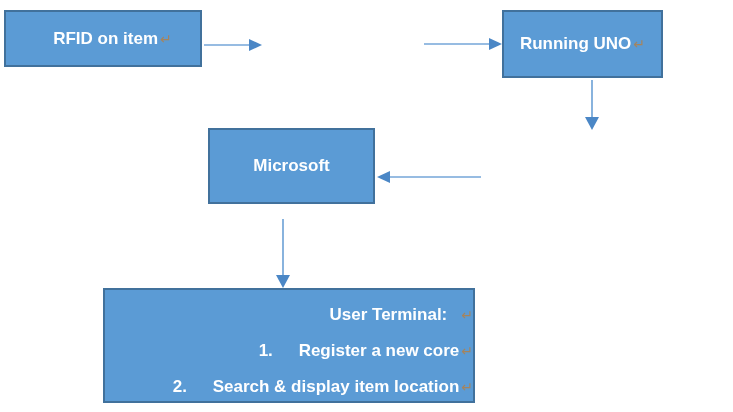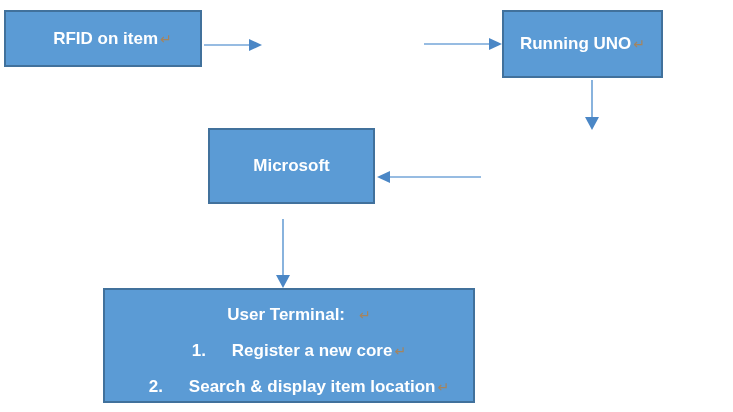--- a/index.html
+++ b/index.html
@@ -49,21 +49,21 @@
     margin-left: 2px;
   }
   .mark.gap { margin-left: 14px; }
   #box-rfid-item   { left: 4px;   top: 10px;  width: 198px; height: 57px; padding-left: 19px; }
   #box-rfid-reader { left: 262px; top: 10px;  width: 161px; height: 70px; }
   #box-arduino     { left: 502px; top: 10px;  width: 161px; height: 68px; }
   #box-raspberry   { left: 482px; top: 130px; width: 245px; height: 100px; }
   #box-azure       { left: 208px; top: 128px; width: 167px; height: 76px; }
   #box-terminal    {
     left: 103px; top: 288px; width: 372px; height: 115px;
-    justify-content: flex-start; align-items: center;
+    justify-content: flex-start; align-items: flex-end;
     text-align: left; padding: 7px 0 0 20px;
   }
   #box-terminal .tline { display: flex; }
   #box-terminal .num { width: 40px; flex: 0 0 40px; }
 </style>
 </head>
 <body>
 
 <div class="canvas">
 

